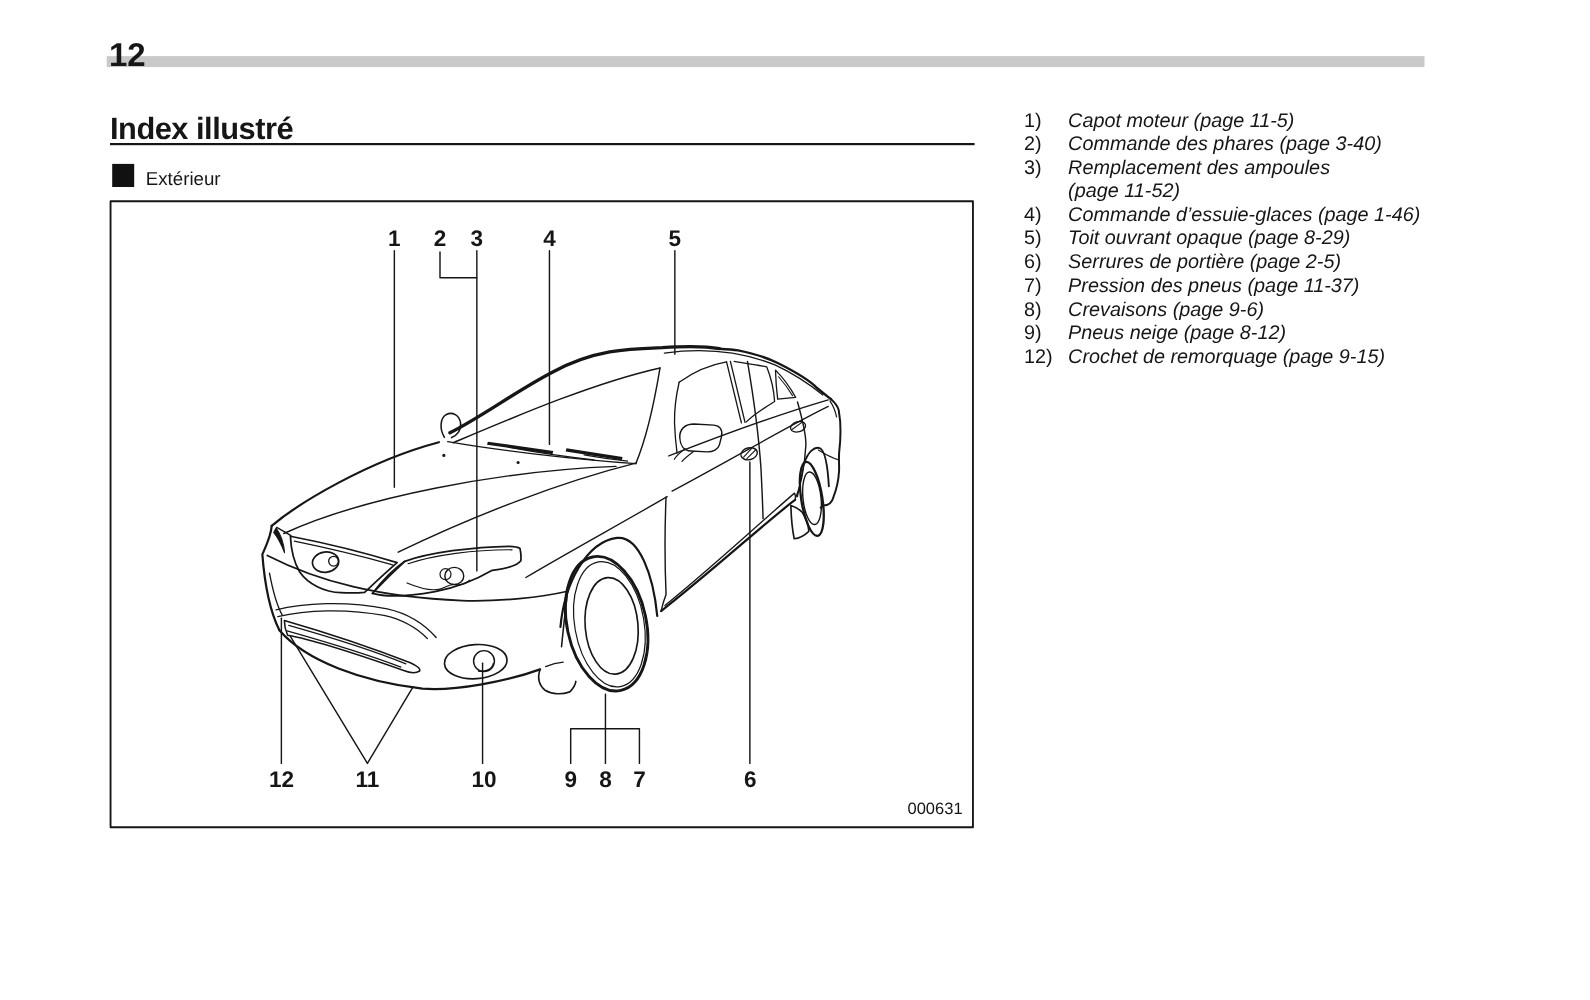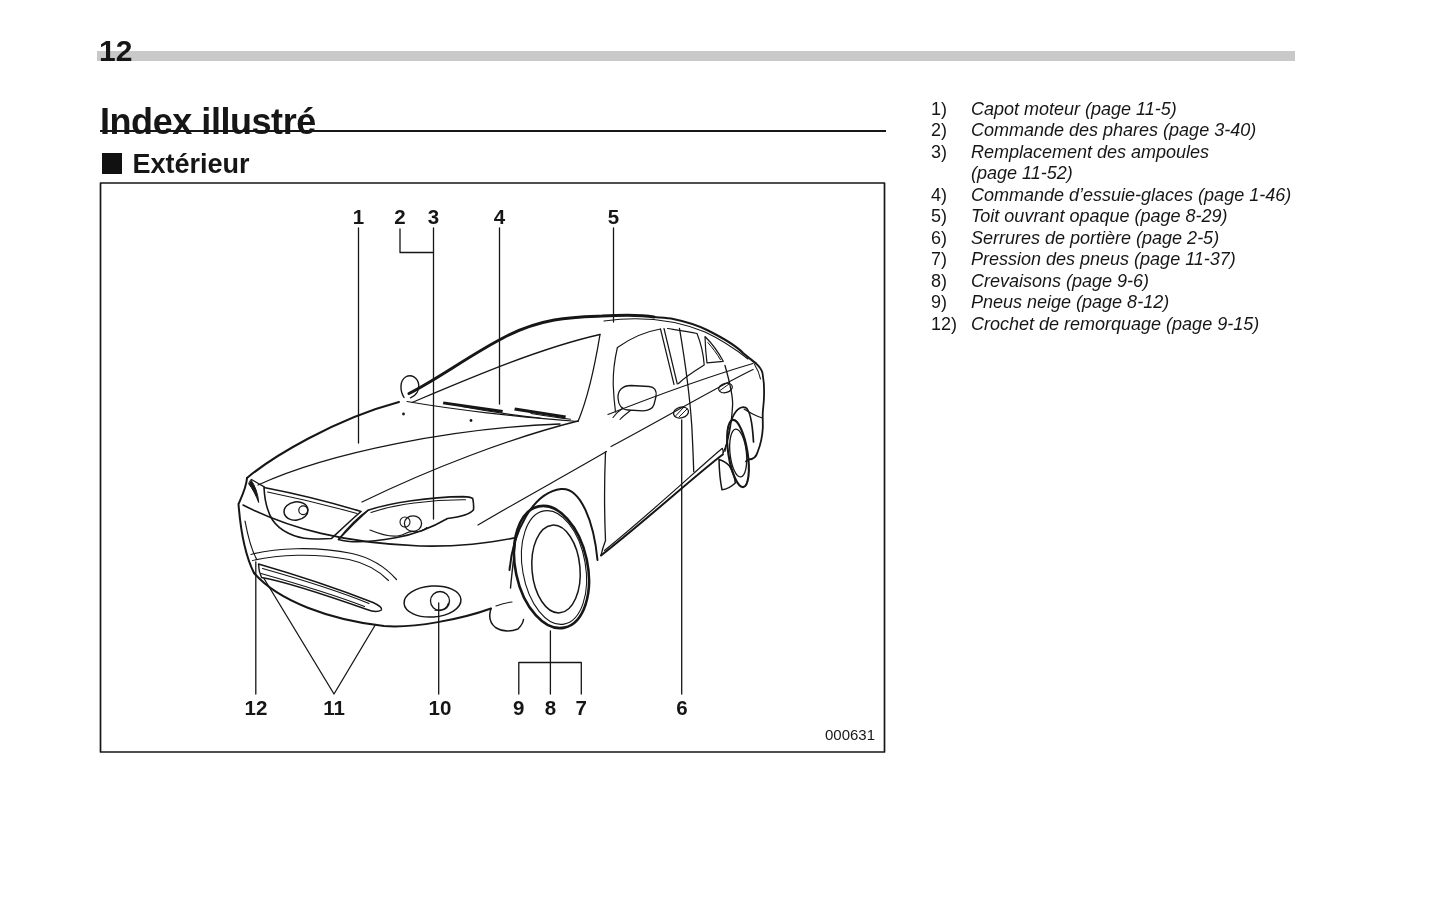--- a/index.html
+++ b/index.html
@@ -1,21 +1,21 @@
 <!DOCTYPE html>
 <html><head>
 <meta charset="utf-8">
 <style>
 html,body{margin:0;padding:0;background:#fff;}
 body{width:1445px;height:909px;position:relative;font-family:"Liberation Sans",sans-serif;color:#161616;}
 #pagenum{position:absolute;left:99px;top:33.5px;font-size:30px;font-weight:bold;letter-spacing:0px;z-index:2;}
 #graybar{position:absolute;left:97px;top:51px;width:1198px;height:10px;background:#c9c9c9;z-index:1;}
-#h1{position:absolute;left:100px;top:100.5px;font-size:36px;font-weight:bold;letter-spacing:-0.45px;}
+#h1{position:absolute;left:100px;top:100.5px;font-size:28px;font-weight:bold;letter-spacing:-0.45px;}
 #h1line{position:absolute;left:100px;top:130px;width:786px;height:2px;background:#161616;}
-#h2{position:absolute;left:102px;top:148.5px;font-size:27px;font-weight:bold;}
+#h2{position:absolute;left:102px;top:148.5px;font-size:17px;font-weight:normal;}
 #h2 .sq{display:inline-block;width:20px;height:21px;background:#111;margin-right:10.5px;vertical-align:-1.5px;}
 #boxsvg{position:absolute;left:0px;top:0px;}
 #list{position:absolute;left:931px;top:99px;width:420px;font-size:18px;line-height:21.45px;letter-spacing:0px;}
 #list .row{display:flex;}
 #list .n{width:40px;flex:0 0 40px;}
 #list .t{flex:1;font-style:italic;}
 </style>
 </head>
 <body>
 <div id="graybar"></div>

